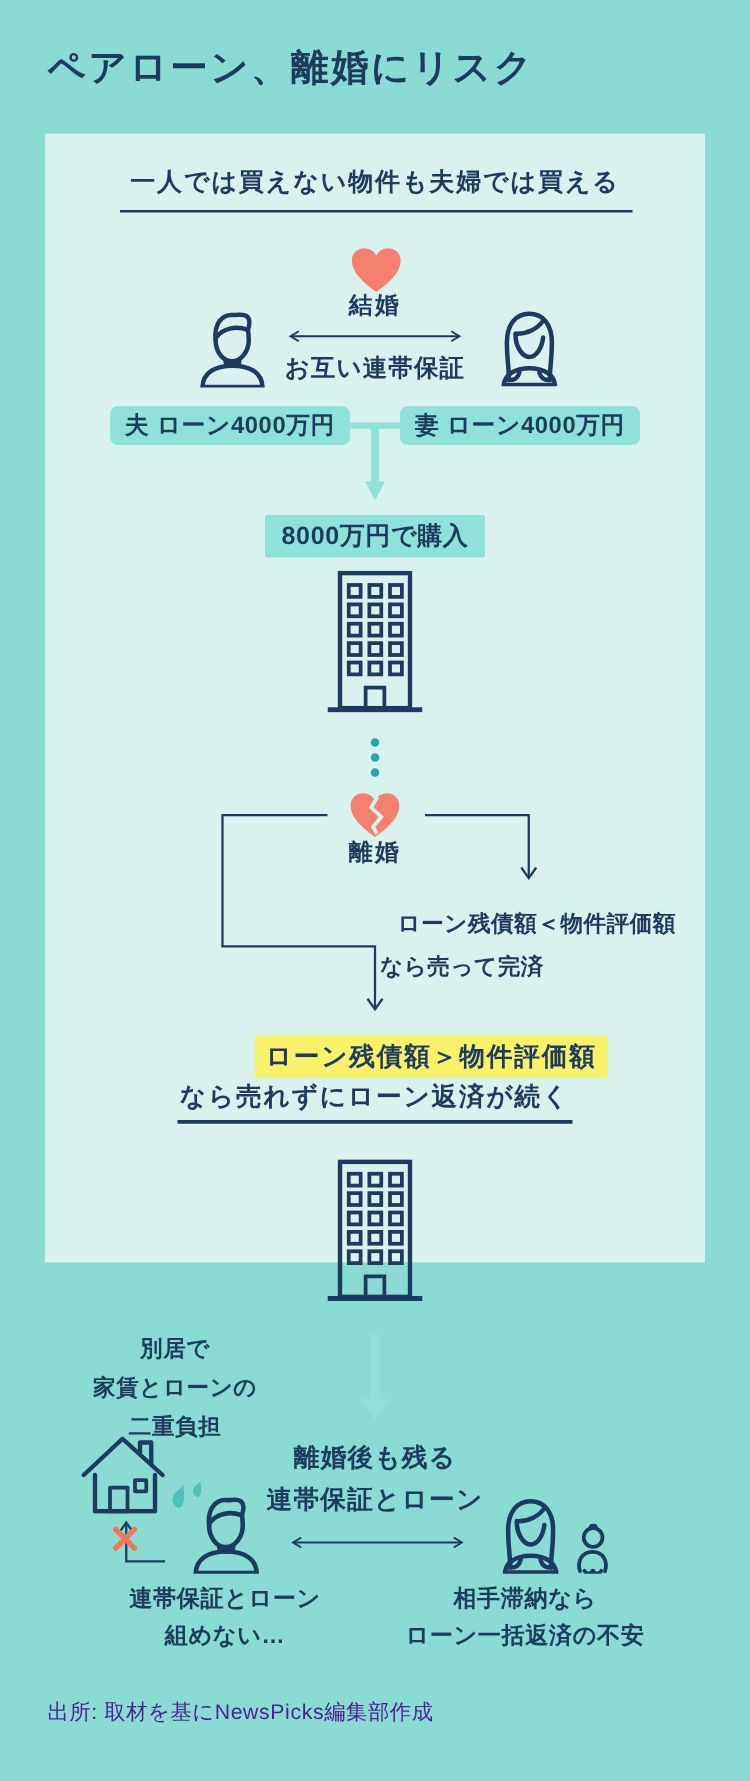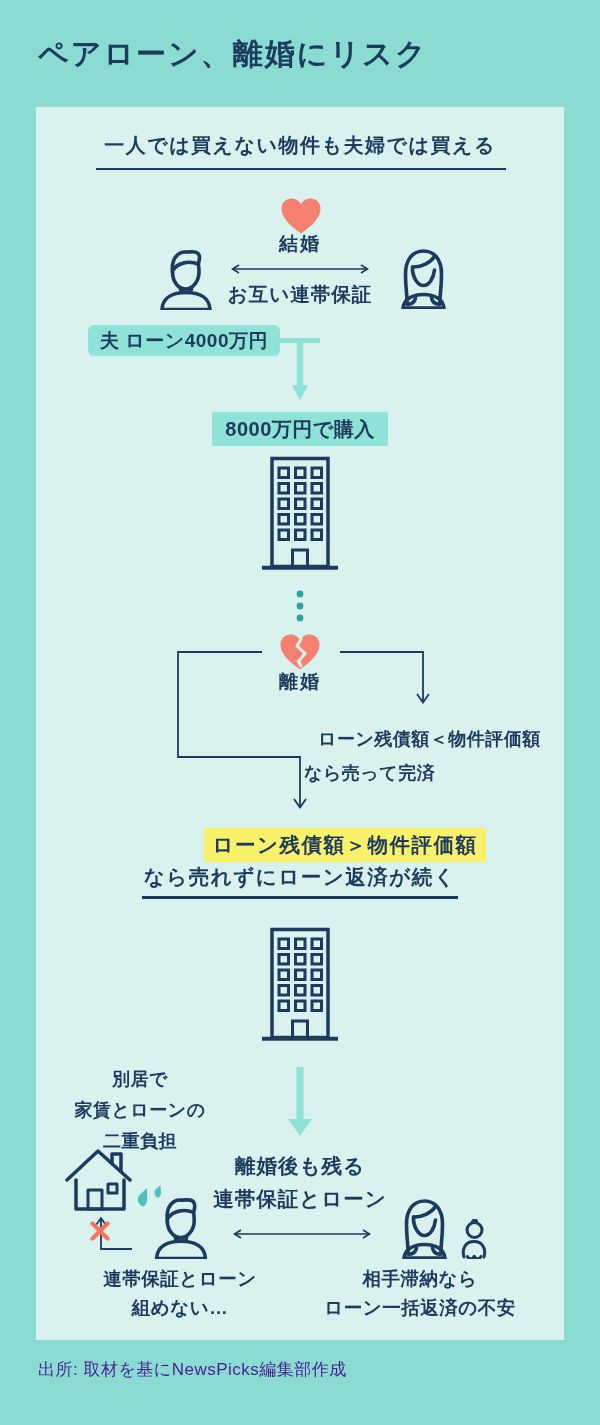--- a/index.html
+++ b/index.html
@@ -1,20 +1,20 @@
 <!DOCTYPE html>
 <html><head>
 <meta charset="utf-8">
 <style>
   html,body{margin:0;padding:0;}
   body{font-family:"Liberation Sans","DejaVu Sans",sans-serif;}
   .page{position:relative;width:600px;height:1425px;background:#8adcd2;overflow:hidden;color:#1c3b5e;}
   .abs{position:absolute;}
   .title{left:38px;top:34px;font-size:30px;font-weight:800;letter-spacing:2px;color:#1c3b5e;}
-  .card{left:36px;top:107px;width:528px;height:1233px;background:#d9f2ee;}
+  .card{left:36px;top:107px;width:528px;height:903px;background:#d9f2ee;}
   .ctr{left:0;width:100%;text-align:center;}
   .headline{top:25px;font-size:20px;font-weight:700;letter-spacing:1.5px;}
   .rule{background:#1c3b5e;height:2px;}
   .rule1{left:60px;top:61px;width:410px;}
   .rule2{left:106px;top:789px;width:316px;height:2.5px;}
   .small-label{font-size:19px;font-weight:600;letter-spacing:2px;}
   .mid-label{font-size:19.5px;font-weight:600;letter-spacing:1px;}
   .loanbox{width:192px;height:31px;line-height:31px;background:#8fe2d7;border-radius:6px;text-align:center;
            font-size:19px;font-weight:700;letter-spacing:0.5px;color:#1c3b5e;}
   .purchasebox{left:176px;top:305px;width:176px;height:34px;line-height:34px;background:#8fe2d7;border-radius:2px;
@@ -74,20 +74,21 @@
     <div class="abs" style="left:192px;top:157px;">
       <svg width="144" height="10" viewBox="0 0 144 10" fill="none" stroke="#1c3b5e" stroke-width="1.6">
         <line x1="5" y1="5" x2="139" y2="5"></line>
         <polyline points="11,1 4.5,5 11,9"></polyline>
         <polyline points="133,1 139.5,5 133,9"></polyline>
       </svg>
     </div>
     <div class="abs ctr mid-label" style="top:174px;">お互い連帯保証</div>
 
     <div class="abs loanbox" style="left:52px;top:218px;">夫 ローン4000万円</div>
+    <div class="abs loanbox" style="left:284px;top:218px;">妻 ローン4000万円</div>
 
     <div class="abs conn-h"></div>
     <div class="abs" style="left:256px;top:233px;">
       <svg width="16" height="61" viewBox="0 0 16 61">
         <rect x="4.8" y="0" width="6.4" height="47" fill="#8fe2d7"></rect>
         <polygon points="0,45 16,45 8,60.5" fill="#8fe2d7"></polygon>
       </svg>
     </div>
 
     <div class="abs purchasebox">8000万円で購入</div>

